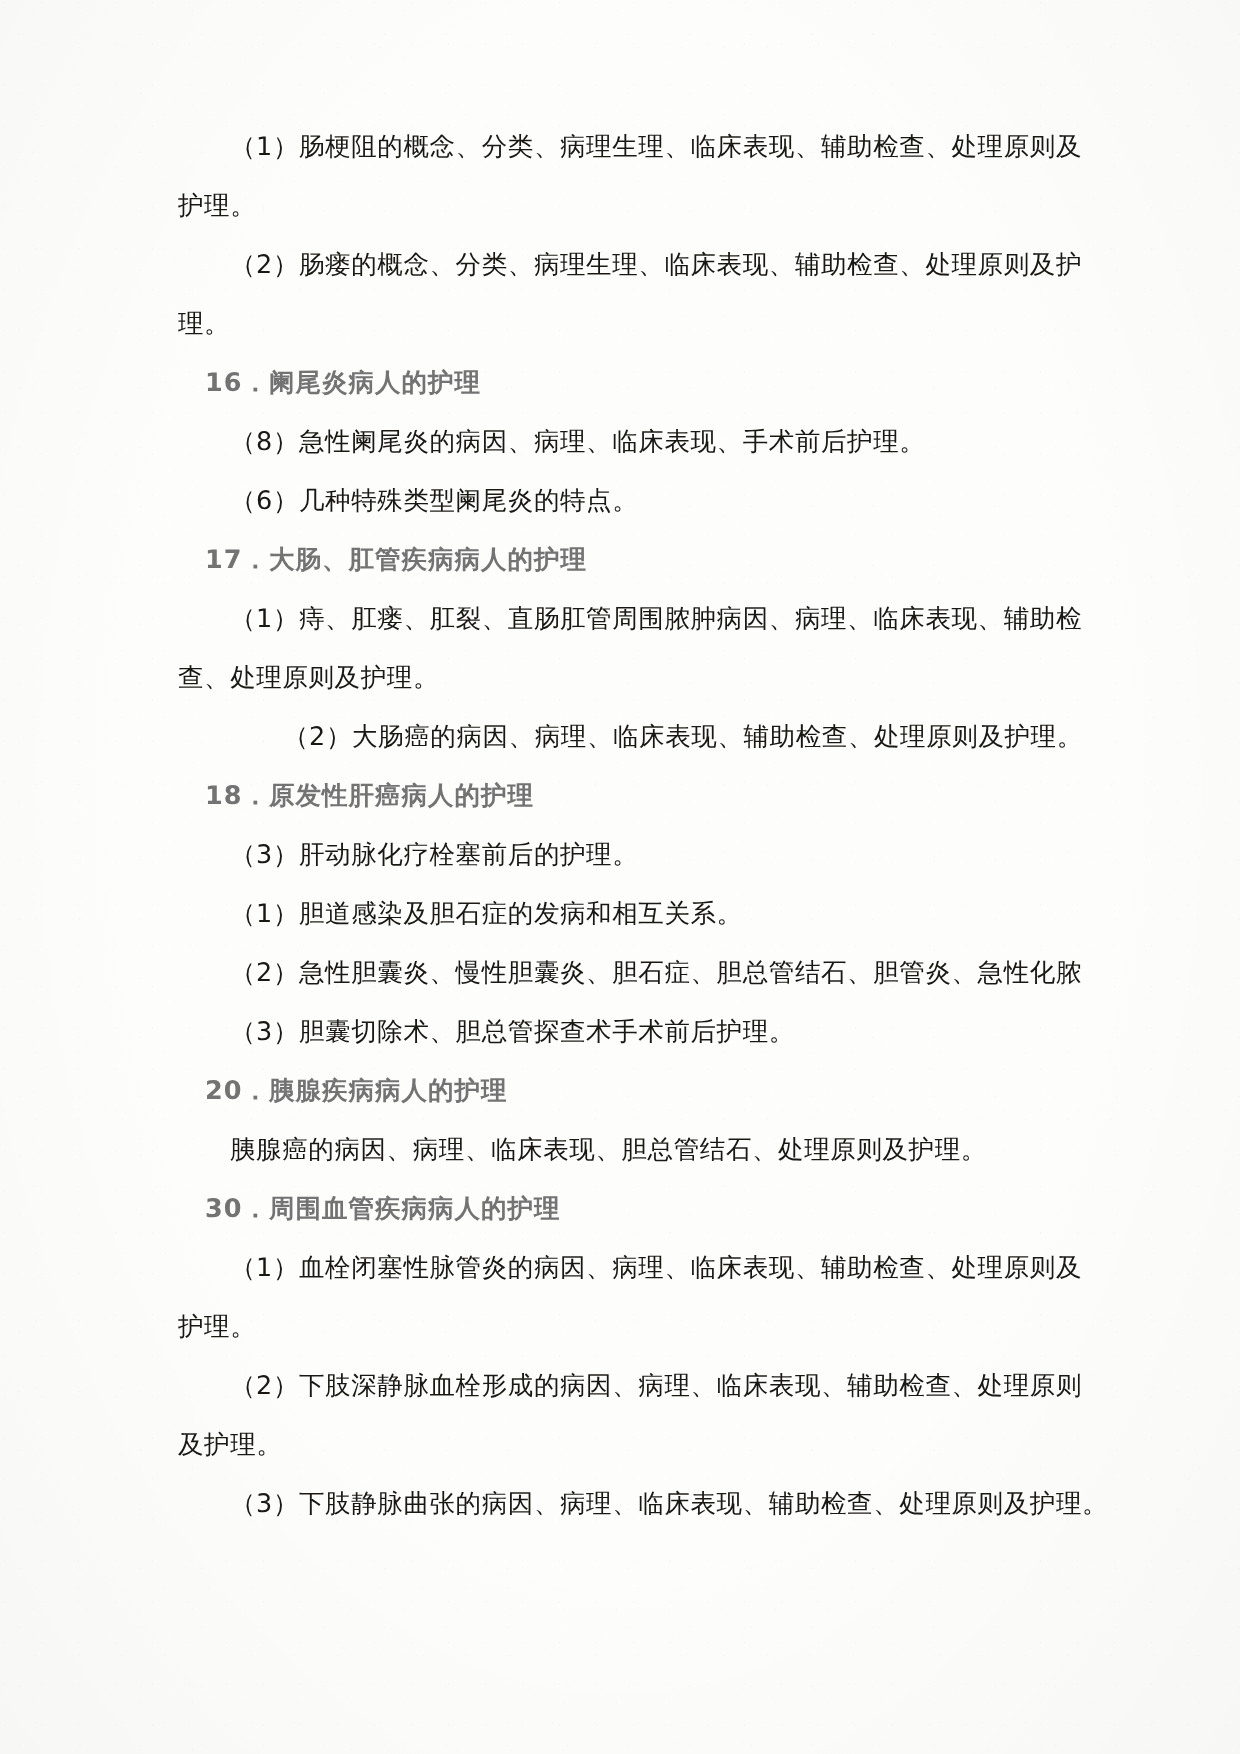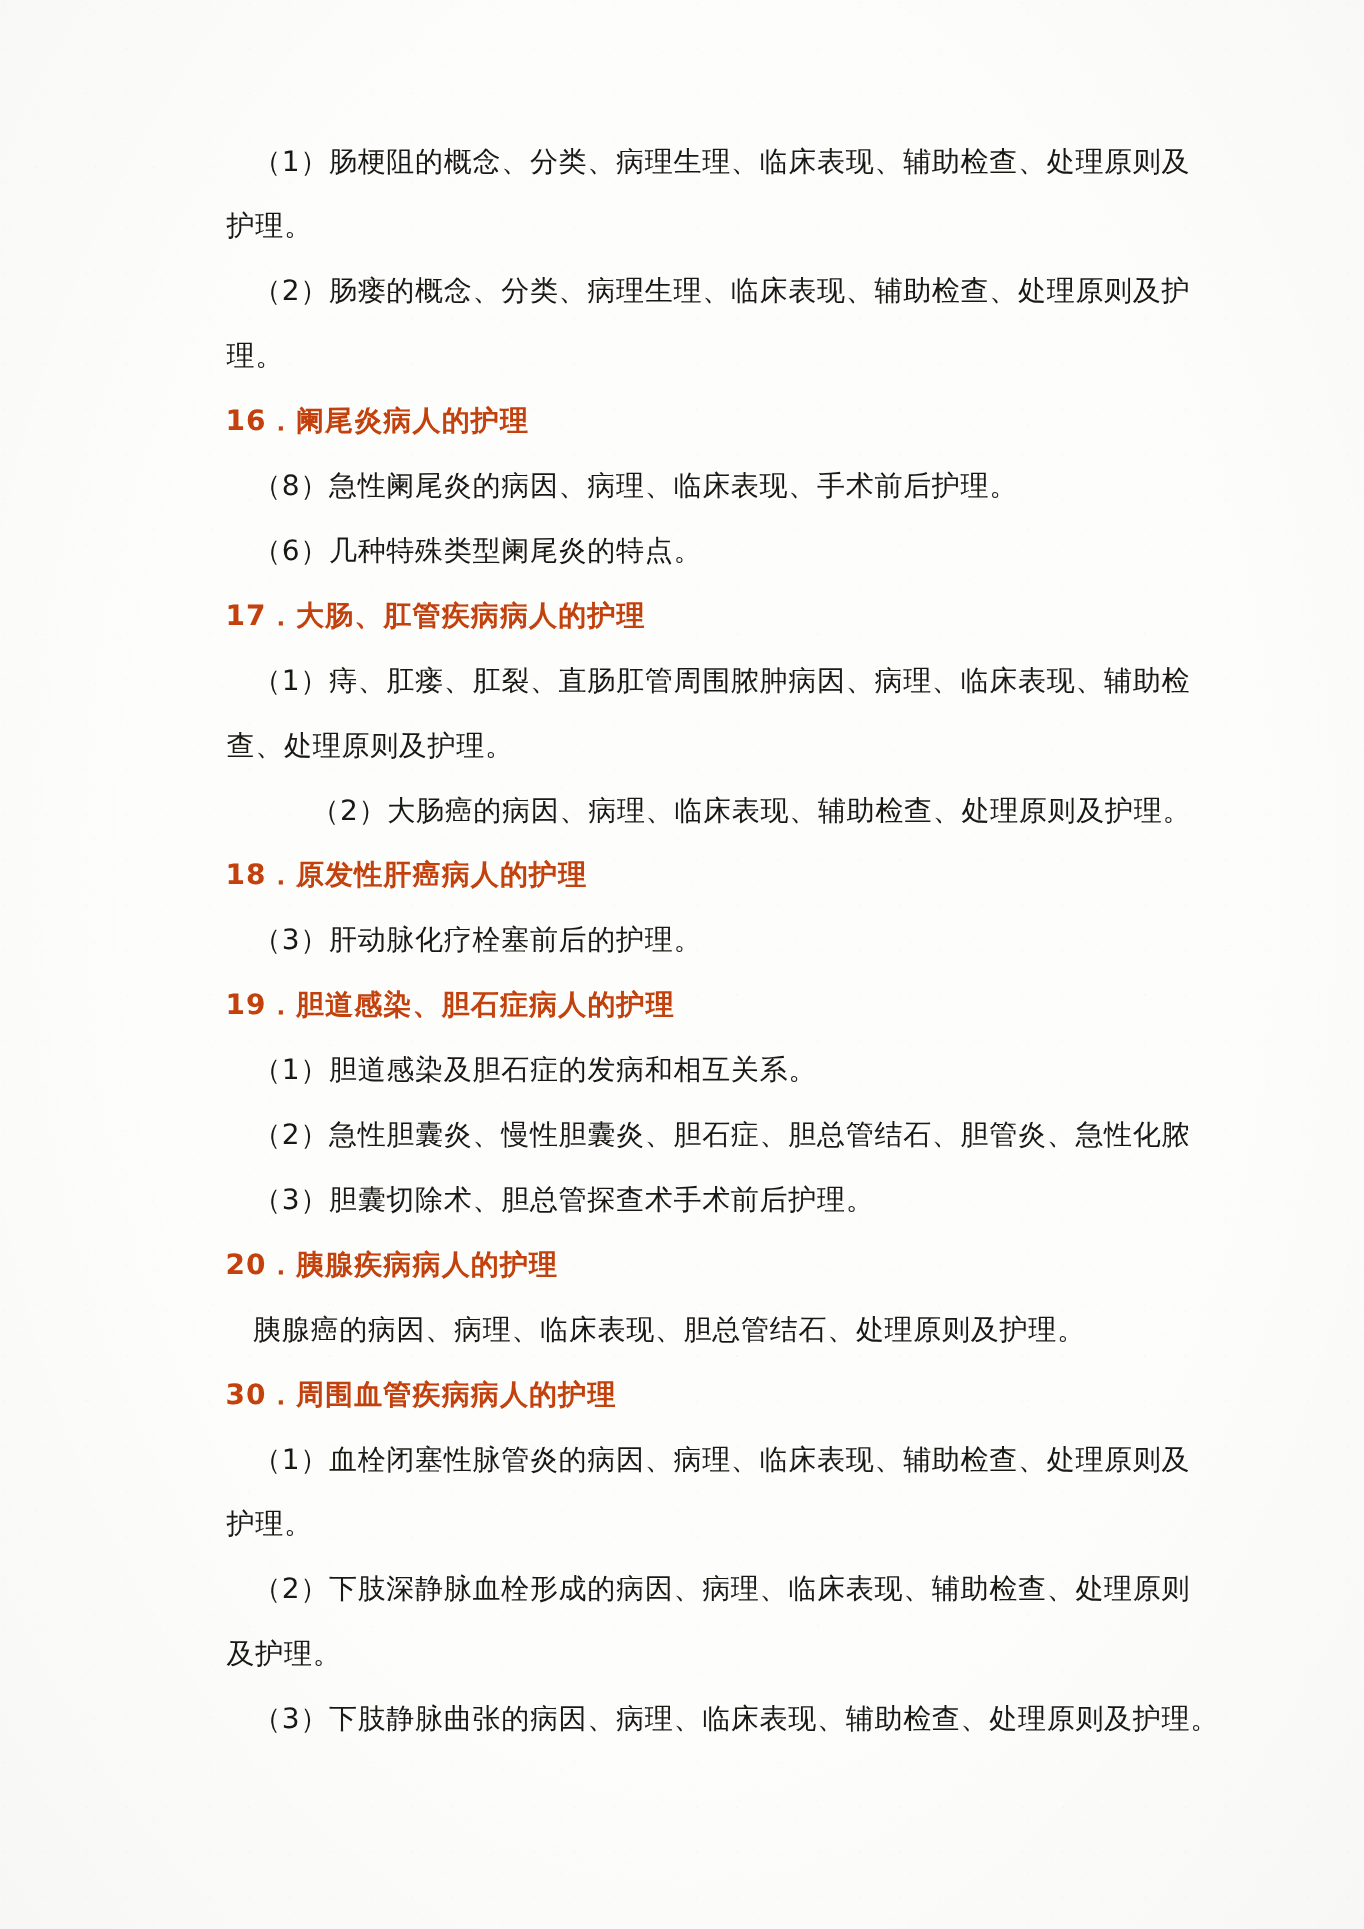--- a/index.html
+++ b/index.html
@@ -45,31 +45,31 @@
     font-size: 25.5px;
     line-height: 59px;
     letter-spacing: 0.6px;
     white-space: pre;
     font-weight: 400;
     -webkit-font-smoothing: none;
     text-rendering: geometricPrecision;
   }
 
   
-  .ind0  { padding-left: 0px; margin-left: 28px; }
+  .ind0  { padding-left: 0px; }
   .ind1  { padding-left: 27px; }   
   .ind2  { padding-left: 52px; }   
   .ind3  { padding-left: 52px; }   
   .ind4  { padding-left: 105px; }  
 
   .heading {
     font-weight: bold;
     font-size: 25.5px;
     letter-spacing: 1.0px;
-    color: #c2410c;
+    color: #737373;
   }
 
   
   .line.slim { color: #1a1813; }
 
   
   #grain {
     position: absolute;
     inset: 0;
     pointer-events: none;
@@ -94,21 +94,20 @@
       <div class="line ind0 slim">理。</div>
       <div class="line ind1 heading">16．阑尾炎病人的护理</div>
       <div class="line ind2 slim">（8）急性阑尾炎的病因、病理、临床表现、手术前后护理。</div>
       <div class="line ind2 slim">（6）几种特殊类型阑尾炎的特点。</div>
       <div class="line ind1 heading">17．大肠、肛管疾病病人的护理</div>
       <div class="line ind2 slim">（1）痔、肛瘘、肛裂、直肠肛管周围脓肿病因、病理、临床表现、辅助检</div>
       <div class="line ind0 slim">查、处理原则及护理。</div>
       <div class="line ind4 slim">（2）大肠癌的病因、病理、临床表现、辅助检查、处理原则及护理。</div>
       <div class="line ind1 heading">18．原发性肝癌病人的护理</div>
       <div class="line ind2 slim">（3）肝动脉化疗栓塞前后的护理。</div>
-      <div class="line ind1 heading">19．胆道感染、胆石症病人的护理</div>
       <div class="line ind2 slim">（1）胆道感染及胆石症的发病和相互关系。</div>
       <div class="line ind2 slim">（2）急性胆囊炎、慢性胆囊炎、胆石症、胆总管结石、胆管炎、急性化脓</div>
       <div class="line ind2 slim">（3）胆囊切除术、胆总管探查术手术前后护理。</div>
       <div class="line ind1 heading">20．胰腺疾病病人的护理</div>
       <div class="line ind3 slim">胰腺癌的病因、病理、临床表现、胆总管结石、处理原则及护理。</div>
       <div class="line ind1 heading">30．周围血管疾病病人的护理</div>
       <div class="line ind2 slim">（1）血栓闭塞性脉管炎的病因、病理、临床表现、辅助检查、处理原则及</div>
       <div class="line ind0 slim">护理。</div>
       <div class="line ind2 slim">（2）下肢深静脉血栓形成的病因、病理、临床表现、辅助检查、处理原则</div>
       <div class="line ind0 slim">及护理。</div>

